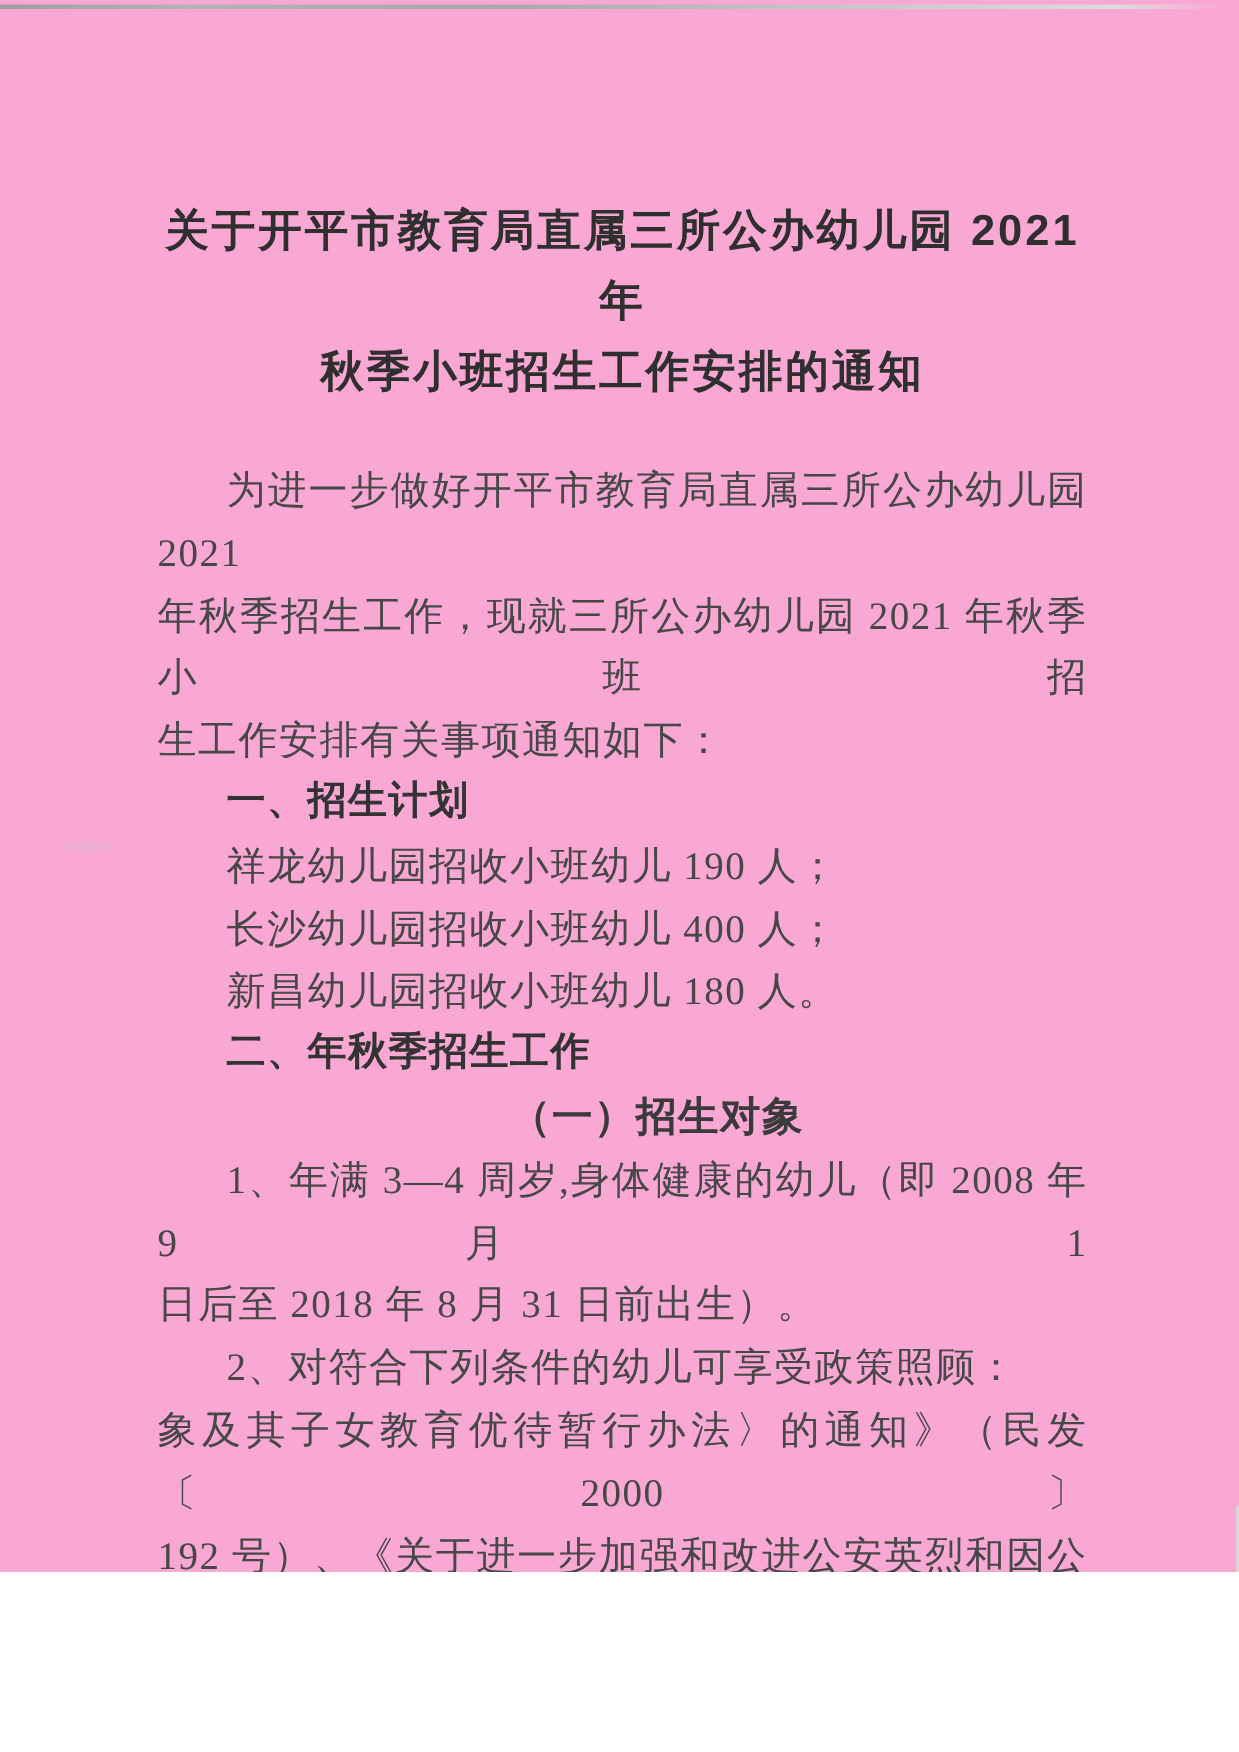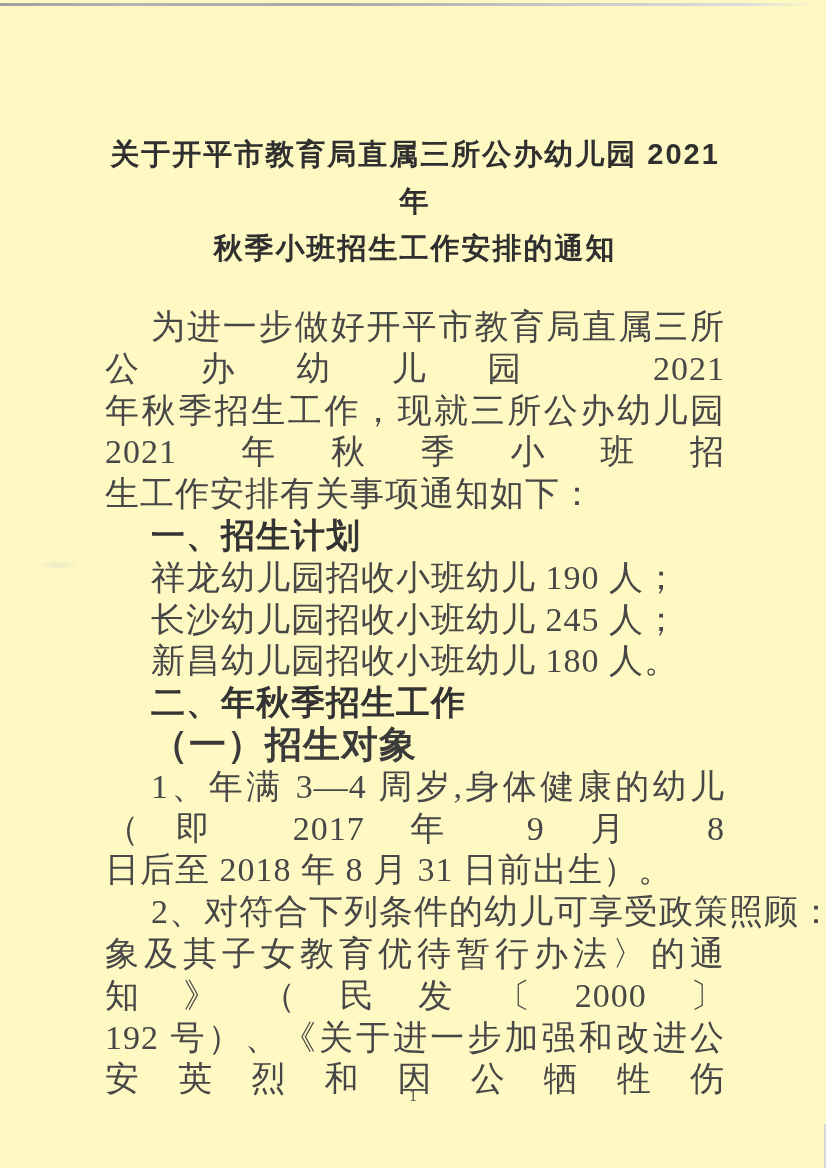--- a/index.html
+++ b/index.html
@@ -3,22 +3,22 @@
 <meta charset="utf-8">
 <style>
   html, body {
     margin: 0;
     padding: 0;
     background: #ffffff;
   }
   .sheet {
     position: relative;
     width: 826px;
-    height: 1168px;
-    background: #fef9c3;
+    height: 1048px;
+    background: #f9a8d4;
     overflow: hidden;
     font-family: "Liberation Serif", serif;
     color: #474747;
   }
   
   .scan-line-top {
     position: absolute;
     top: 3px;
     left: 0;
     width: 100%;
@@ -57,42 +57,43 @@
     font-size: 29px;
     line-height: 47px;
     text-align: center;
     letter-spacing: 2px;
     color: #2f2f2f;
   }
   .title-gap {
     height: 34px;
   }
   .l {
-    font-size: 34px;
+    font-size: 26px;
     line-height: 41.8px;
     letter-spacing: 1px;
     white-space: nowrap;
   }
   .indent {
     text-indent: 46px;
   }
   .justify {
     white-space: normal;
     text-align: justify;
     text-align-last: justify;
   }
   .heading {
-    font-family: Liberation Sans, sans-serif;
+    font-family: Liberation Mono, monospace;
     font-weight: 700;
     color: #333333;
   }
   .heading-kai {
     font-weight: 700;
-    font-size: 37px;
+    font-size: 27px;
     color: #3a3a3a;
+    text-align: center;
   }
   .page-number {
     position: absolute;
     top: 1087px;
     left: 0;
     width: 100%;
     text-align: center;
     font-size: 16px;
     font-family: "Liberation Serif", serif;
     color: #555555;
@@ -110,27 +111,27 @@
     <div class="title-line">关于开平市教育局直属三所公办幼儿园 2021 年</div>
     <div class="title-line">秋季小班招生工作安排的通知</div>
     <div class="title-gap"></div>
 
     <div class="l indent justify">为进一步做好开平市教育局直属三所公办幼儿园 2021</div>
     <div class="l justify">年秋季招生工作，现就三所公办幼儿园 2021 年秋季小班招</div>
     <div class="l">生工作安排有关事项通知如下：</div>
 
     <div class="l indent heading">一、招生计划</div>
     <div class="l indent">祥龙幼儿园招收小班幼儿 190 人；</div>
-    <div class="l indent">长沙幼儿园招收小班幼儿 245 人；</div>
+    <div class="l indent">长沙幼儿园招收小班幼儿 400 人；</div>
     <div class="l indent">新昌幼儿园招收小班幼儿 180 人。</div>
 
     <div class="l indent heading">二、年秋季招生工作</div>
     <div class="l indent heading-kai">（一）招生对象</div>
 
-    <div class="l indent justify">1、年满 3—4 周岁,身体健康的幼儿（即 2017 年 9 月 8</div>
+    <div class="l indent justify">1、年满 3—4 周岁,身体健康的幼儿（即 2008 年 9 月 1</div>
     <div class="l">日后至 2018 年 8 月 31 日前出生）。</div>
 
     <div class="l indent">2、对符合下列条件的幼儿可享受政策照顾：</div>
 
     <div class="l justify">象及其子女教育优待暂行办法〉的通知》（民发〔2000〕</div>
     <div class="l justify">192 号）、《关于进一步加强和改进公安英烈和因公牺牲伤</div>
 
   </div>
 
   <div class="page-number">1</div>

